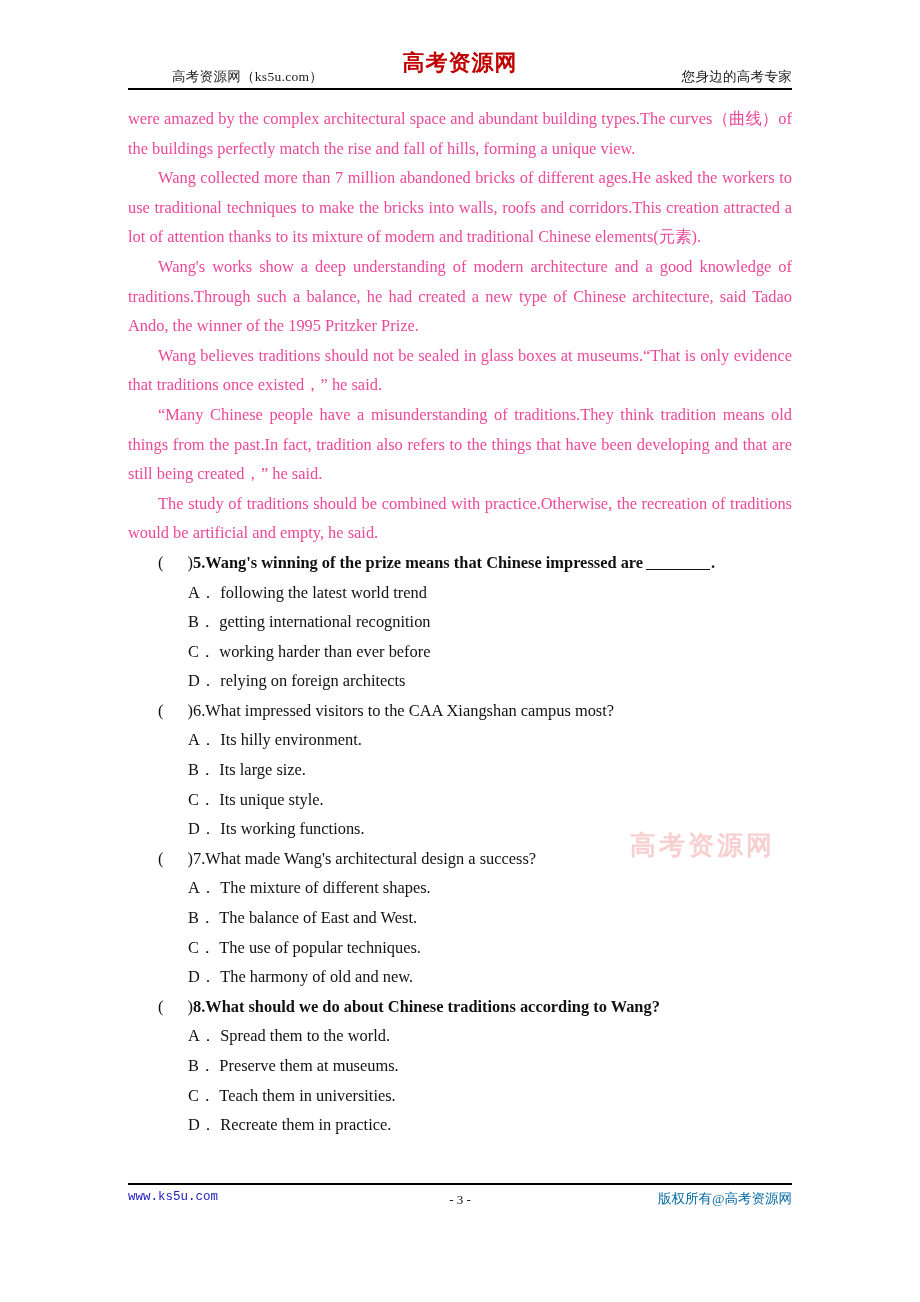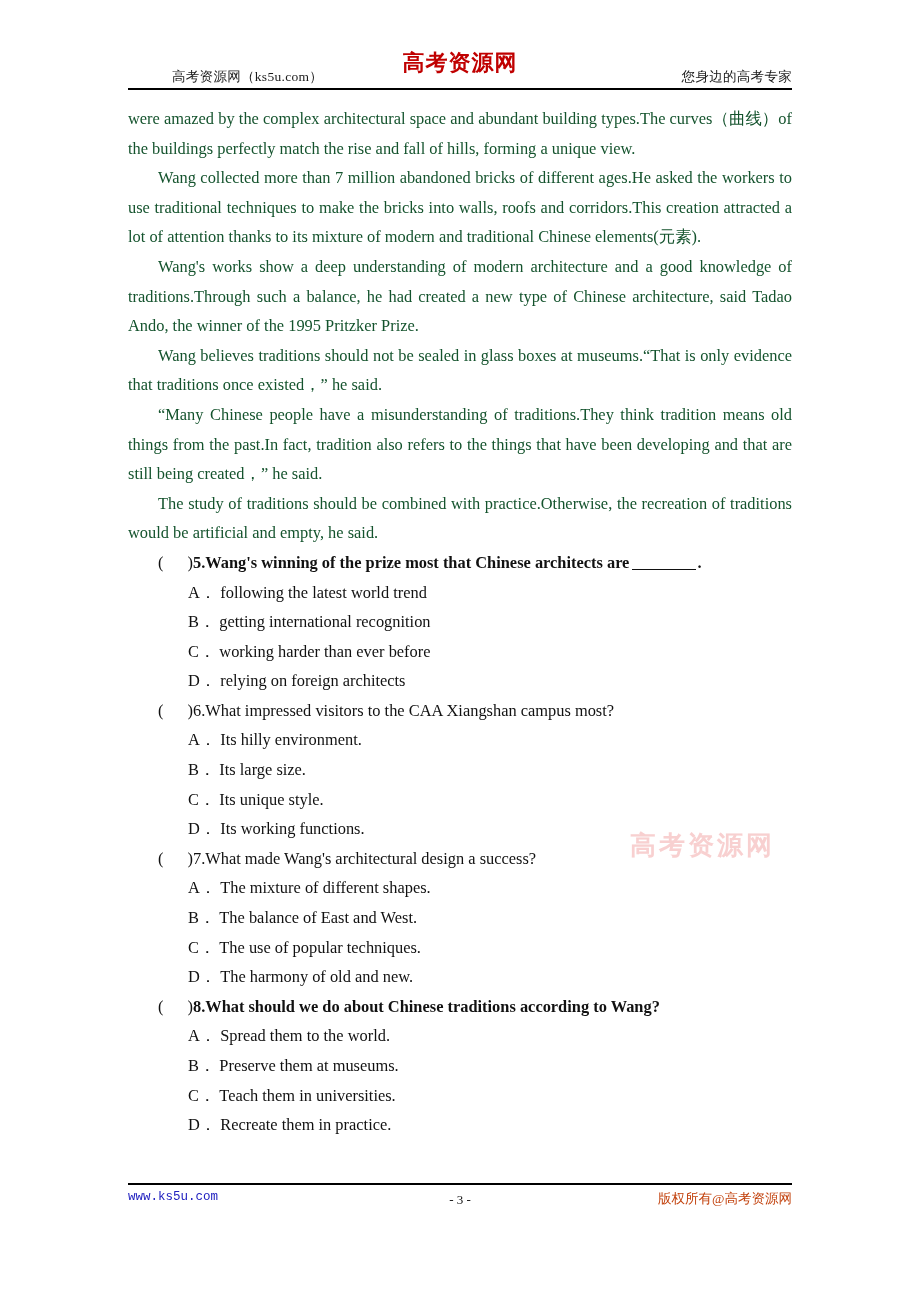--- a/index.html
+++ b/index.html
@@ -77,21 +77,21 @@
     top: 104px;
     width: 664px;
   }
   p.para {
     margin: 0;
     font-size: 16.4px;
     line-height: 29.6px;
     text-align: justify;
     text-justify: inter-word;
     text-indent: 0;
-    color: #14532d;
+    color: #ec4899;
   }
   p.para.indent {
     text-indent: 30px;
   }
 
   
   .qline {
     margin: 0;
     font-size: 16.4px;
     line-height: 29.6px;
@@ -175,21 +175,21 @@
     font-size: 13px;
     color: #111111;
     white-space: nowrap;
   }
   .footer-right {
     position: absolute;
     right: 0;
     top: 0;
     font-family: "Liberation Serif", "DejaVu Serif", serif;
     font-size: 13.5px;
-    color: #c2410c;
+    color: #0369a1;
     white-space: nowrap;
     margin-left: 24px;
   }
 </style>
 </head>
 <body>
 
 <div class="page">
 
   <div class="header">
@@ -202,21 +202,21 @@
   <div class="content">
     <div id="passage-body">
         <p class="para">were amazed by the complex architectural space and abundant building types.The curves（曲线）of the buildings perfectly match the rise and fall of hills, forming a unique view.</p>
         <p class="para indent">Wang collected more than 7 million abandoned bricks of different ages.He asked the workers to use traditional techniques to make the bricks into walls, roofs and corridors.This creation attracted a lot of attention thanks to its mixture of modern and traditional Chinese elements(元素).</p>
         <p class="para indent">Wang's works show a deep understanding of modern architecture and a good knowledge of traditions.Through such a balance, he had created a new type of Chinese architecture, said Tadao Ando, the winner of the 1995 Pritzker Prize.</p>
         <p class="para indent">Wang believes traditions should not be sealed in glass boxes at museums.“That is only evidence that traditions once existed，” he said.</p>
         <p class="para indent">“Many Chinese people have a misunderstanding of traditions.They think tradition means old things from the past.In fact, tradition also refers to the things that have been developing and that are still being created，” he said.</p>
         <p class="para indent">The study of traditions should be combined with practice.Otherwise, the recreation of traditions would be artificial and empty, he said.</p>
       </div>
     <div id="questions-list">
-        <p class="qline bold"><span>(</span><span class="paren-gap"></span><span>)</span><span class="qtext">5.</span><span class="qtext">Wang's winning of the prize most that Chinese architects are</span><span class="blank"></span><span class="qtext">.</span></p>
+        <p class="qline bold"><span>(</span><span class="paren-gap"></span><span>)</span><span class="qtext">5.</span><span class="qtext">Wang's winning of the prize means that Chinese impressed are</span><span class="blank"></span><span class="qtext">.</span></p>
         <p class="optline"><span class="opt-letter">A．</span><span class="opt-text">following the latest world trend</span></p>
         <p class="optline"><span class="opt-letter">B．</span><span class="opt-text">getting international recognition</span></p>
         <p class="optline"><span class="opt-letter">C．</span><span class="opt-text">working harder than ever before</span></p>
         <p class="optline"><span class="opt-letter">D．</span><span class="opt-text">relying on foreign architects</span></p>
         <p class="qline"><span>(</span><span class="paren-gap"></span><span>)</span><span class="qtext">6.</span><span class="qtext">What impressed visitors to the CAA Xiangshan campus most?</span></p>
         <p class="optline"><span class="opt-letter">A．</span><span class="opt-text">Its hilly environment.</span></p>
         <p class="optline"><span class="opt-letter">B．</span><span class="opt-text">Its large size.</span></p>
         <p class="optline"><span class="opt-letter">C．</span><span class="opt-text">Its unique style.</span></p>
         <p class="optline"><span class="opt-letter">D．</span><span class="opt-text">Its working functions.</span></p>
         <p class="qline"><span>(</span><span class="paren-gap"></span><span>)</span><span class="qtext">7.</span><span class="qtext">What made Wang's architectural design a success?</span></p>

